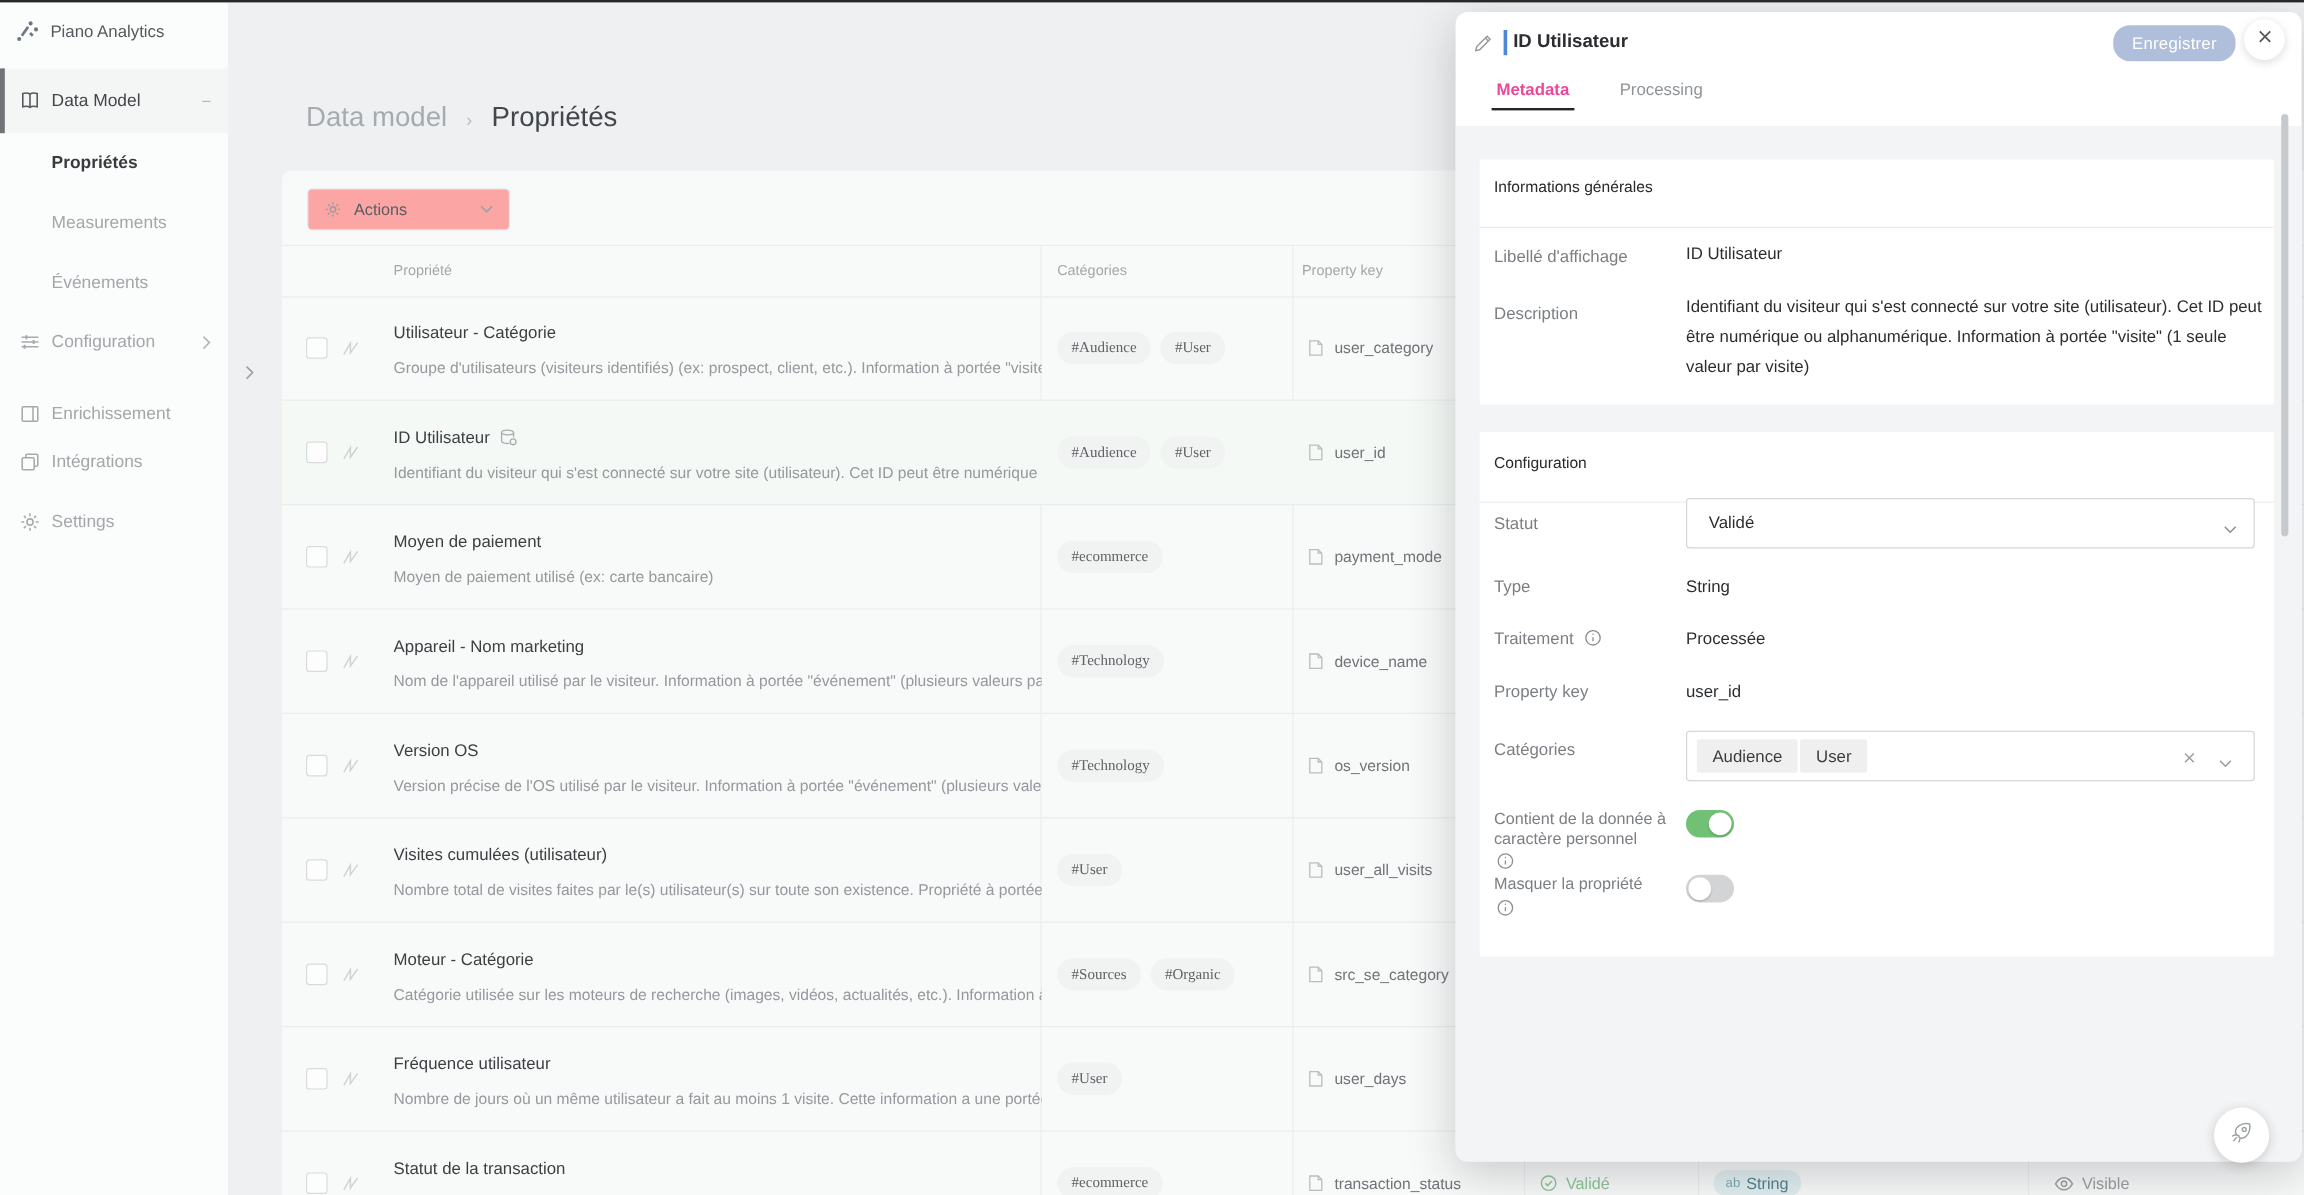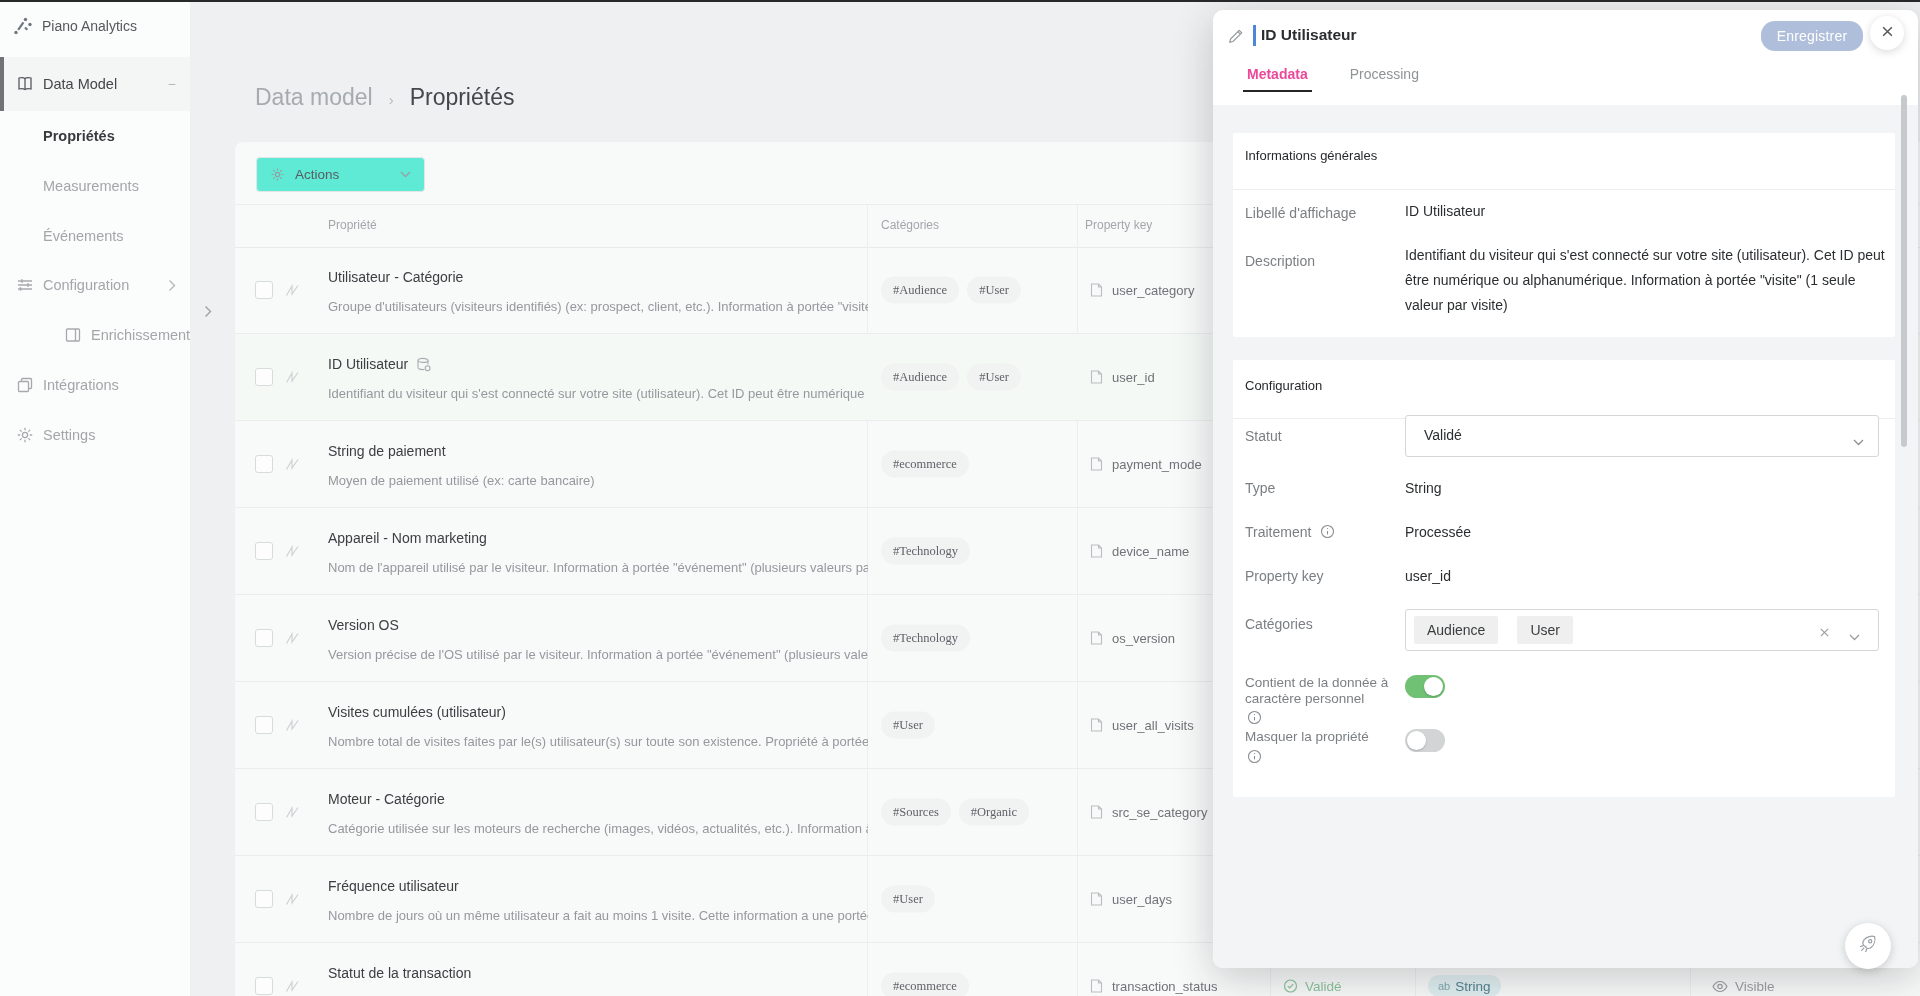--- a/index.html
+++ b/index.html
@@ -26,21 +26,21 @@
 
   
   #breadcrumb{position:absolute;left:255px;top:84px;display:flex;align-items:baseline;z-index:1;}
   #bc-parent{font-size:23px;font-weight:300;color:#a6abb0;cursor:pointer;}
   #bc-sep{font-size:15px;color:#b8bcbf;margin:0 16px;}
   #bc-current{font-size:23px;font-weight:400;color:#43474b;}
   #gutter-chevron{position:absolute;left:204px;top:304px;color:#9da1a4;z-index:1;cursor:pointer;}
 
   #table-card{position:absolute;left:235px;top:142px;right:0;bottom:0;background:#f8f9f9;
               border-top-left-radius:8px;overflow:hidden;z-index:1;}
-  #actions-btn{position:absolute;left:21px;top:15px;width:169px;height:35px;background:#5eead4;
+  #actions-btn{position:absolute;left:21px;top:15px;width:169px;height:35px;background:#fca5a5;
                border:1px solid #e3e5e7;border-radius:4px;display:flex;align-items:center;
                cursor:pointer;box-sizing:border-box;}
   #actions-btn .ic{color:#999da1;margin-left:13px;display:inline-flex;}
   #actions-btn .txt{font-size:13.5px;color:#595d61;margin-left:10px;}
   #actions-btn .chev{position:absolute;right:13px;color:#9aa0a3;display:inline-flex;}
   .act-line{position:absolute;left:0;right:0;top:62px;height:1px;background:#ebedee;}
   .th{position:absolute;top:76px;font-size:12px;color:#a3a7ab;}
   .hdr-line{position:absolute;left:0;right:0;top:105px;height:1px;background:#e8eaeb;}
   .vsep{position:absolute;top:62px;bottom:0;width:1px;background:#eceeef;}
 
@@ -96,21 +96,21 @@
   .fld-label{position:absolute;left:12px;font-size:14px;color:#7b7f83;}
   .fld-value{position:absolute;left:172px;font-size:14px;color:#2b2e31;}
   #desc-value{width:480px;line-height:25px;white-space:normal;}
   #statut-select{position:absolute;left:172px;top:55px;width:474px;height:42px;background:#fff;
                  border:1px solid #d4d7d9;border-radius:3px;box-sizing:border-box;cursor:pointer;}
   #statut-select .val{position:absolute;left:18px;top:11px;font-size:14px;color:#2b2e31;}
   #statut-select .chev{position:absolute;right:14px;top:16px;color:#8b8f93;}
   .inline-info{display:inline-flex;margin-left:9px;vertical-align:-2px;color:#8b8f93;cursor:pointer;}
   #cat-box{position:absolute;left:172px;top:249px;width:474px;height:42px;background:#fff;
            border:1px solid #d4d7d9;border-radius:3px;box-sizing:border-box;cursor:text;}
-  #cat-chips{position:absolute;left:8px;top:6px;display:flex;gap:19px;}
+  #cat-chips{position:absolute;left:8px;top:6px;display:flex;gap:2px;}
   .cat-chip{display:inline-flex;align-items:center;height:28px;padding:0 13px;background:#efefef;
             border-radius:2px;font-size:14px;color:#3a3d3f;}
   #cat-clear{position:absolute;right:48px;top:14px;color:#9a9ea1;cursor:pointer;}
   #cat-chev{position:absolute;right:18px;top:17px;color:#9a9ea1;cursor:pointer;}
   .tg-label{position:absolute;left:12px;width:160px;font-size:13.5px;line-height:16px;color:#7b7f83;}
   .info-below{position:absolute;left:14px;color:#8b8f93;cursor:pointer;}
   .toggle{position:absolute;left:172px;width:40px;height:23px;border-radius:12px;cursor:pointer;}
   .toggle .knob{position:absolute;top:2px;width:19px;height:19px;border-radius:50%;background:#fff;
                 box-shadow:0 1px 2px rgba(0,0,0,.2);}
   .toggle.on{background:var(--toggle-on);}
@@ -171,21 +171,21 @@
               <path d="M6 3.3v3.4M12 7.3v3.4M4.5 11.3v3.4" stroke-width="1.6"></path>
             </svg>
           </span>
           <span class="lbl">Configuration</span>
           <span class="trail">
             <svg width="8" height="13" viewBox="0 0 8 13" stroke="currentColor" stroke-width="1.4" fill="none">
               <path d="M1.5 1.5 6.5 6.5 1.5 11.5"></path>
             </svg>
           </span>
         </div>
-        <div class="sb-row " style="top: 310px; height: 50px; padding-left: 48px;">
+        <div class="sb-row " style="top: 320px; height: 50px;">
           <span class="ic">
             <svg width="18" height="18" viewBox="0 0 18 18" stroke="currentColor" stroke-width="1.3" fill="none">
               <rect x="2.5" y="3" width="13" height="12" rx="1"></rect>
               <path d="M11.5 3v12"></path>
             </svg>
           </span>
           <span class="lbl">Enrichissement</span>
         </div>
         <div class="sb-row " style="top: 360px; height: 50px;">
           <span class="ic">
@@ -297,21 +297,21 @@
             </span>
             <span class="kt">user_id</span>
           </div>
         </div>
         <div class="row" style="top: 279px;">
           <div class="cb"></div>
           <span class="zig"><svg width="15" height="14" viewBox="0 0 15 14" stroke="currentColor" stroke-width="1.2" fill="none">
               <path d="M1.5 12.5 7 3v8l6-8.5"></path>
             </svg></span>
           <div class="ttl">
-            <span>String de paiement</span>
+            <span>Moyen de paiement</span>
           </div>
           <div class="dsc">Moyen de paiement utilisé (ex: carte bancaire)</div>
           <div class="chips">
             <span class="chip">#ecommerce</span>
           </div>
           <div class="keyg">
             <span class="ic">
               <svg width="13" height="15" viewBox="0 0 13 15" stroke="currentColor" stroke-width="1.1" fill="none">
                 <path d="M1.5 1.5h7l3 3v9h-10z"></path>
                 <path d="M8.5 1.5v3h3"></path>

